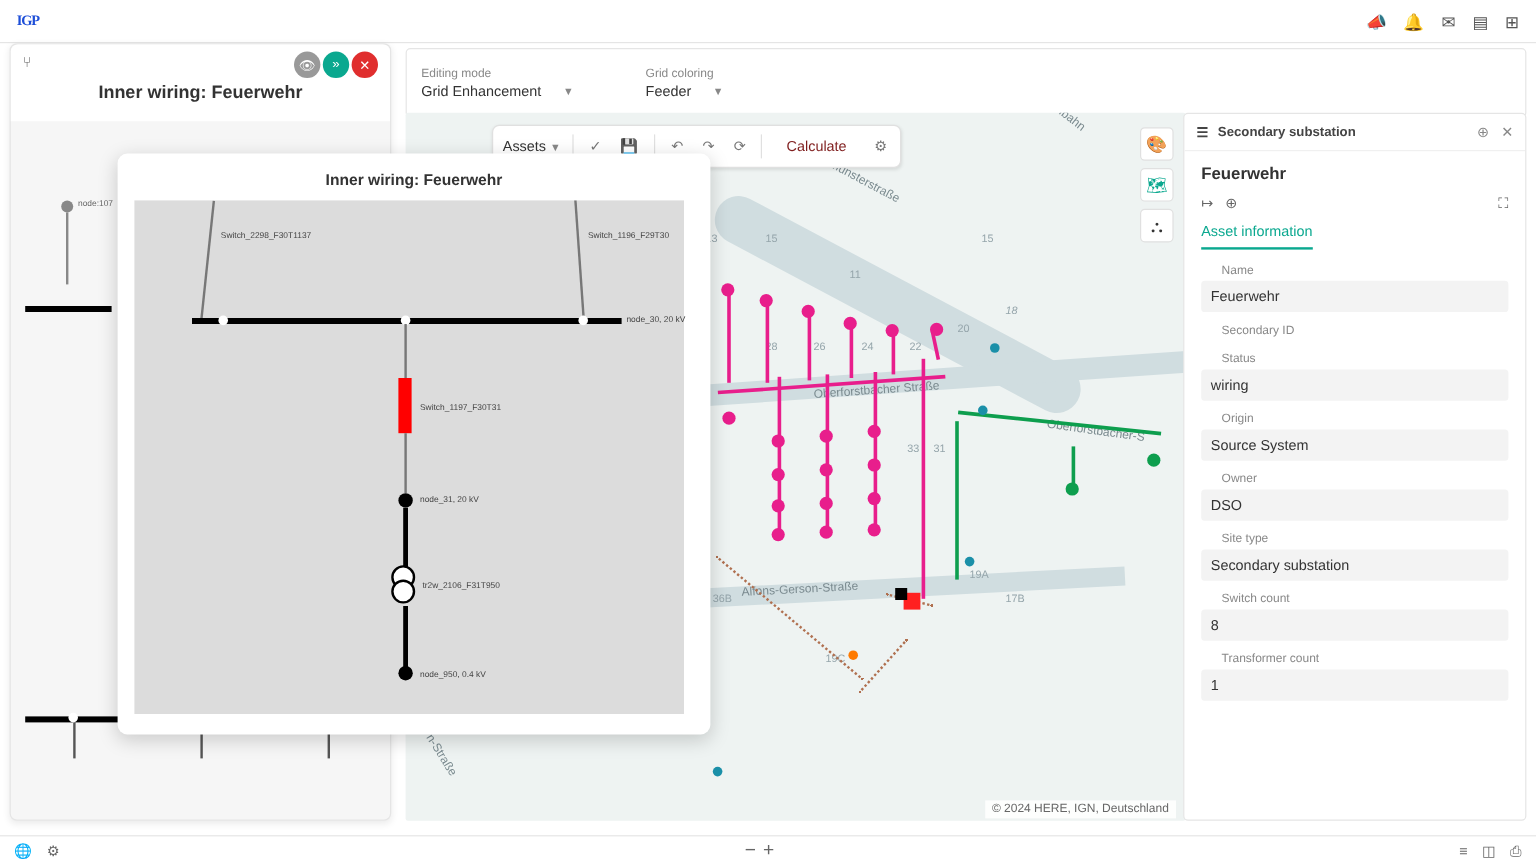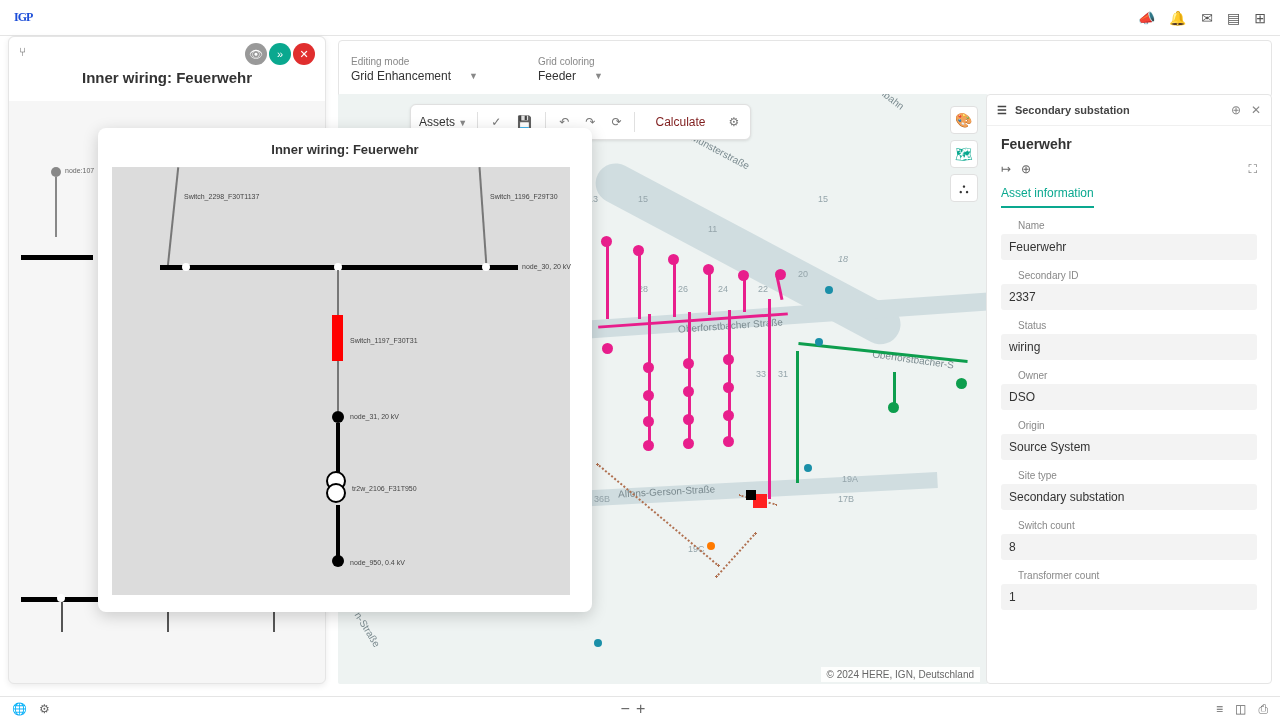--- a/index.html
+++ b/index.html
@@ -141,21 +141,21 @@
     <div class="hnum" style="top:130px;left:370px;">11</div>
     <div class="hnum" style="top:190px;left:300px;">28</div>
     <div class="hnum" style="top:190px;left:340px;">26</div>
     <div class="hnum" style="top:190px;left:380px;">24</div>
     <div class="hnum" style="top:190px;left:420px;">22</div>
     <div class="hnum" style="top:175px;left:460px;">20</div>
     <div class="hnum" style="top:160px;left:500px;font-style:italic;">18</div>
     <div class="hnum" style="top:100px;left:480px;">15</div>
     <div class="hnum" style="top:275px;left:418px;">33</div>
     <div class="hnum" style="top:275px;left:440px;">31</div>
-    <div class="hnum" style="top:380px;left:470px;margin-left:34px;">19A</div>
+    <div class="hnum" style="top:380px;left:470px;">19A</div>
     <div class="hnum" style="top:400px;left:500px;">17B</div>
     <div class="hnum" style="top:450px;left:350px;">19C</div>
     <div class="hnum" style="top:400px;left:256px;">36B</div>
 
     <div class="pinkline" style="top:225px;left:260px;width:190px;height:3px;transform:rotate(-4deg);"></div>
     <div class="pinkline" style="top:220px;left:310px;width:3px;height:130px;"></div>
     <div class="pinkline" style="top:218px;left:350px;width:3px;height:130px;"></div>
     <div class="pinkline" style="top:216px;left:390px;width:3px;height:130px;"></div>
     <div class="pinkline" style="top:145px;left:268px;width:3px;height:80px;"></div>
     <div class="pinkline" style="top:155px;left:300px;width:3px;height:70px;"></div>
@@ -303,33 +303,32 @@
       <span>⛶</span>
     </div>
     <div class="info-tab"><span>Asset information</span></div>
     <div class="info-body">
       <div class="field">
           <label>Name</label>
           <div class="val">Feuerwehr</div>
         </div>
       <div class="field">
           <label>Secondary ID</label>
-          <div class="val">2337</div>
         </div>
       <div class="field">
           <label>Status</label>
           <div class="val">wiring</div>
         </div>
       <div class="field">
+          <label>Origin</label>
+          <div class="val">Source System</div>
+        </div>
+      <div class="field">
           <label>Owner</label>
           <div class="val">DSO</div>
-        </div>
-      <div class="field">
-          <label>Origin</label>
-          <div class="val">Source System</div>
         </div>
       <div class="field">
           <label>Site type</label>
           <div class="val">Secondary substation</div>
         </div>
       <div class="field">
           <label>Switch count</label>
           <div class="val">8</div>
         </div>
       <div class="field">

